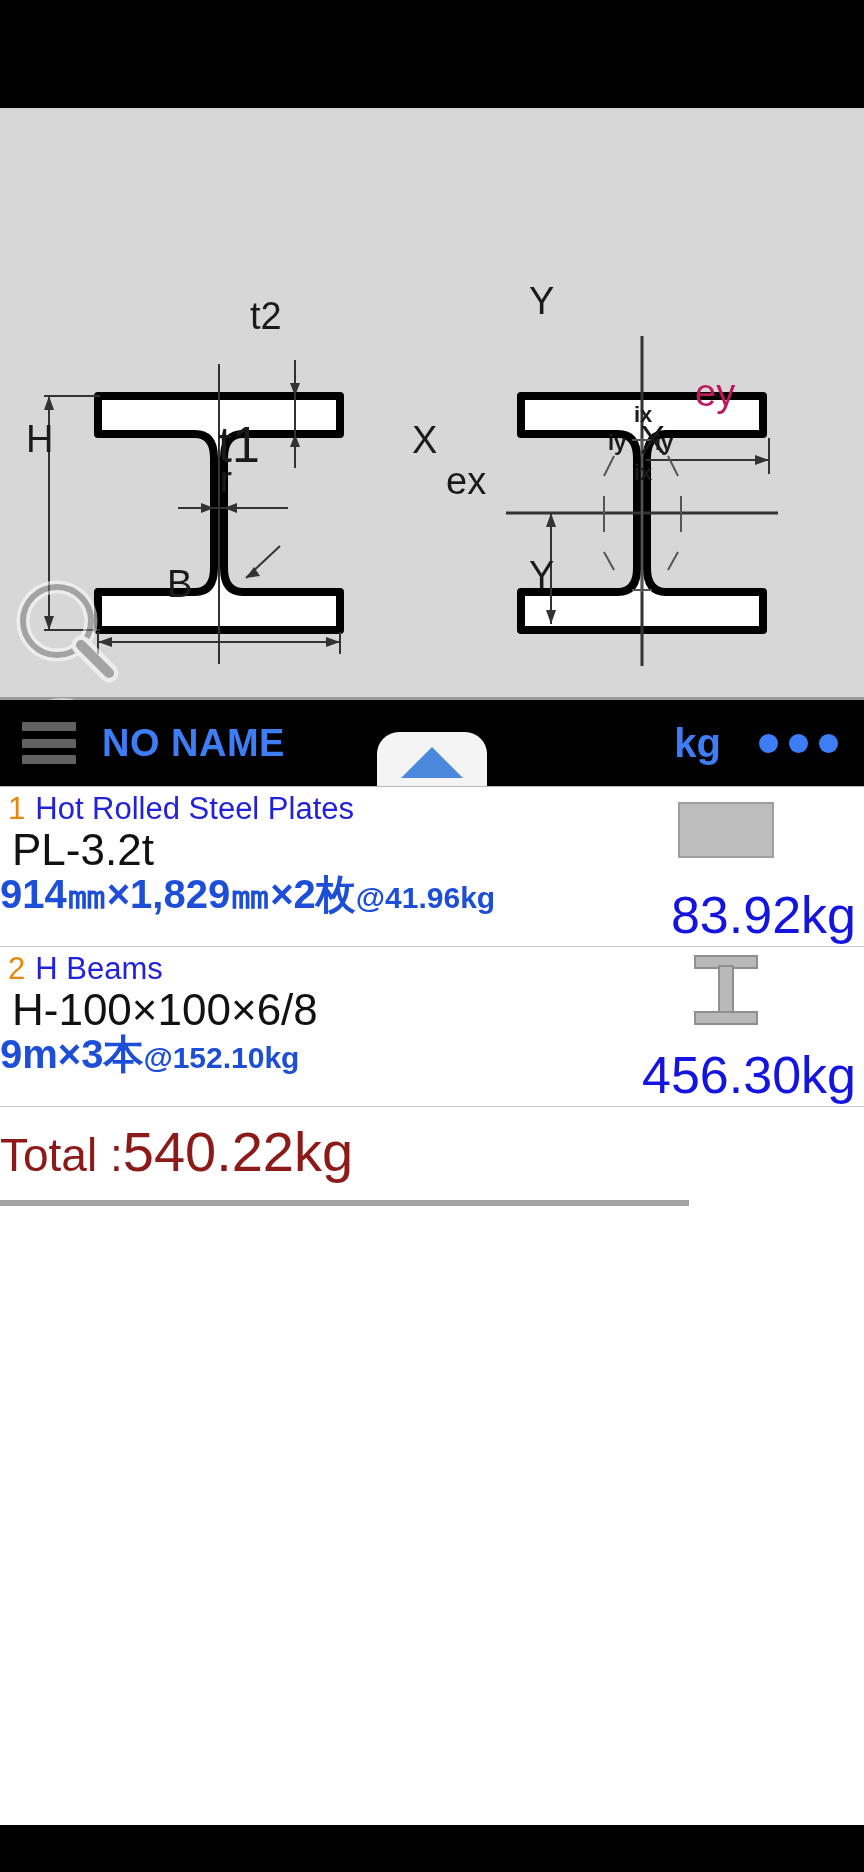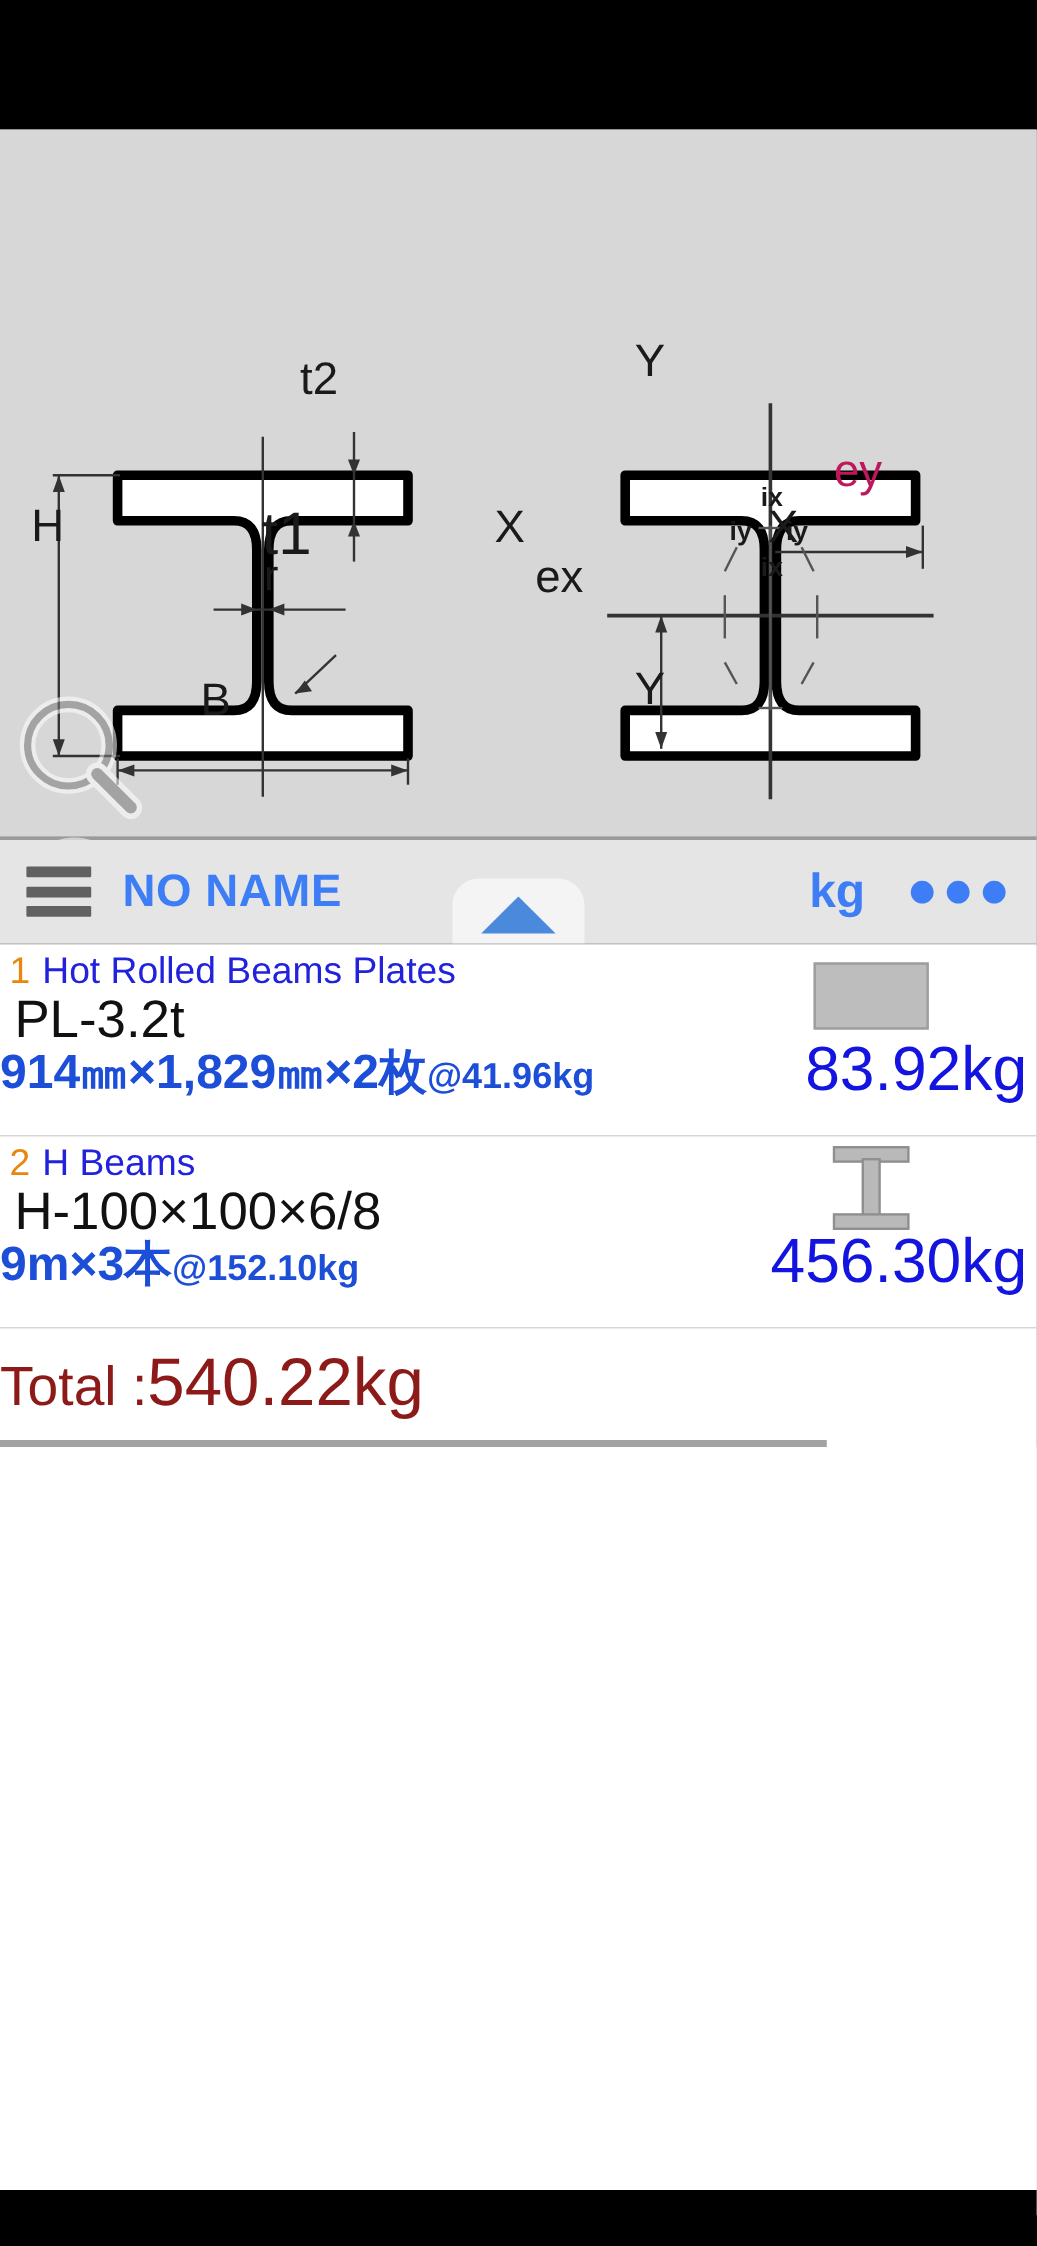--- a/index.html
+++ b/index.html
@@ -59,21 +59,21 @@
     opacity: 0.55;
   }
   #zoom-icon-wrap { left: 12px; top: 468px; width: 110px; height: 110px; }
   #clock-icon-wrap { left: 14px; top: 586px; width: 96px; height: 96px; }
 
   
   .toolbar {
     position: relative;
     width: 864px;
     height: 86px;
-    background: #e5e5e5;
+    background: #000000;
     display: flex;
     align-items: center;
     border-bottom: 1px solid #b8b8b8;
   }
   .hamburger {
     margin-left: 22px;
     width: 54px;
     height: 42px;
     display: flex;
     flex-direction: column;
@@ -193,20 +193,21 @@
     display: flex;
     align-items: center;
     justify-content: center;
   }
   .row-weight {
     color: #1414e0;
     font-size: 52px;
     line-height: 1;
     text-align: right;
     white-space: nowrap;
+    margin-top: 24px;
   }
   .plate-thumb {
     width: 92px; height: 52px;
     background: #bdbdbd;
     border: 2px solid #9e9e9e;
   }
   
   .total-row {
     width: 689px;
     box-sizing: border-box;
@@ -356,21 +357,21 @@
           <i></i>
           <i></i>
       </div>
     </div>
 
     <div class="list">
 
       <div class="list-row">
         <div class="row-head">
           <span class="row-index">1</span>
-          <span class="row-category">Hot Rolled Beams Plates</span>
+          <span class="row-category">Hot Rolled Steel Plates</span>
         </div>
         <div class="row-spec">PL-3.2t</div>
         <div class="row-dims">
           <span>914㎜×1,829㎜×2枚</span><span class="at">@41.96kg</span>
         </div>
         <div class="row-right">
           <div class="row-thumb">
             <div class="plate-thumb"></div>
           </div>
           <div class="row-weight">83.92kg</div>

